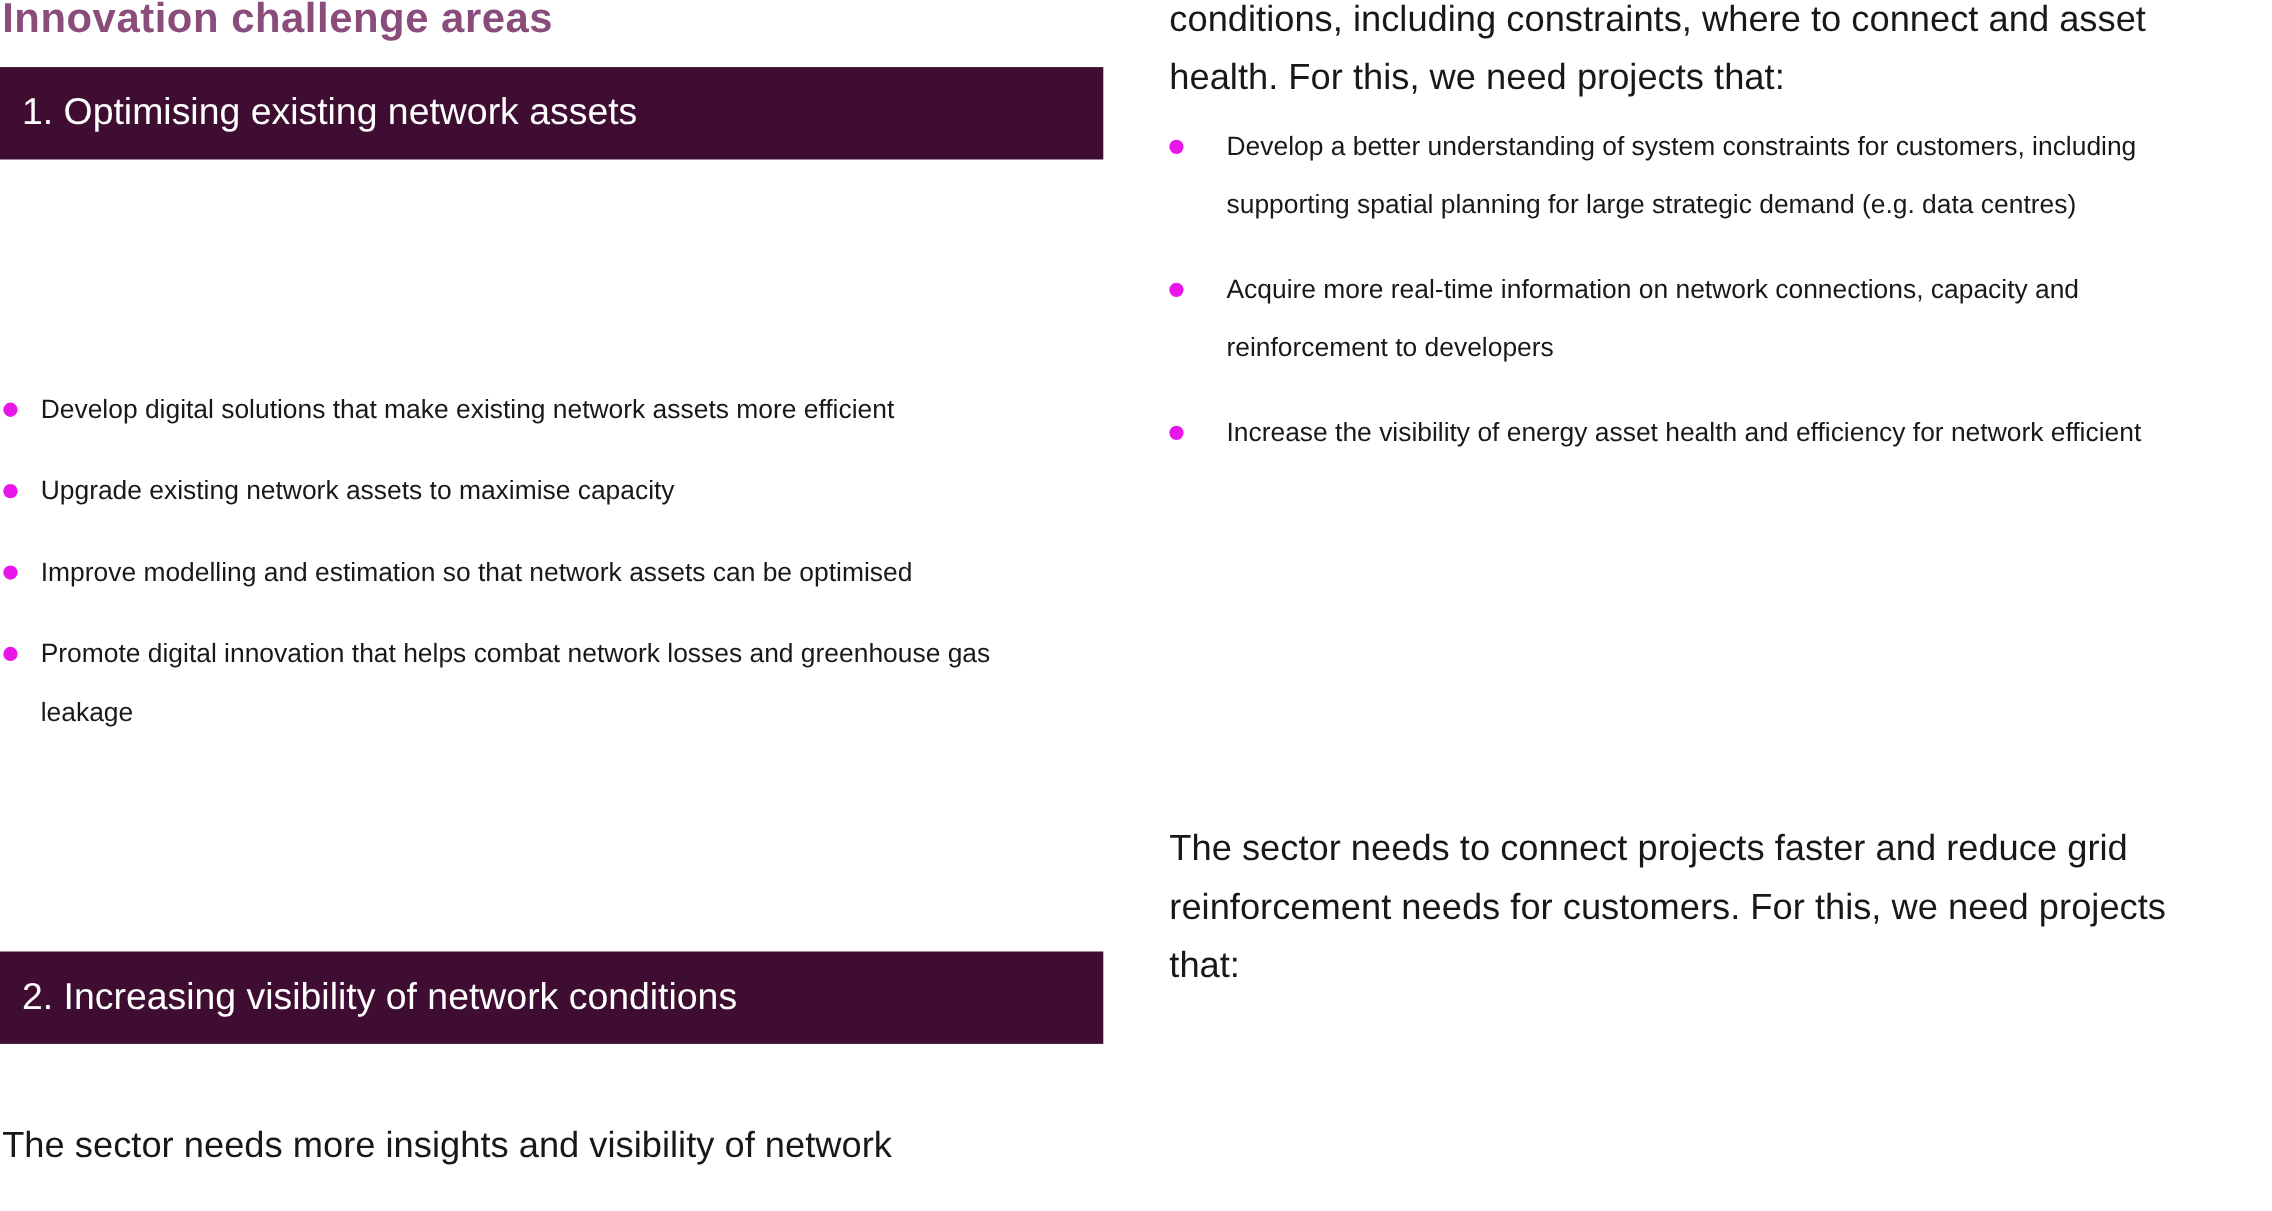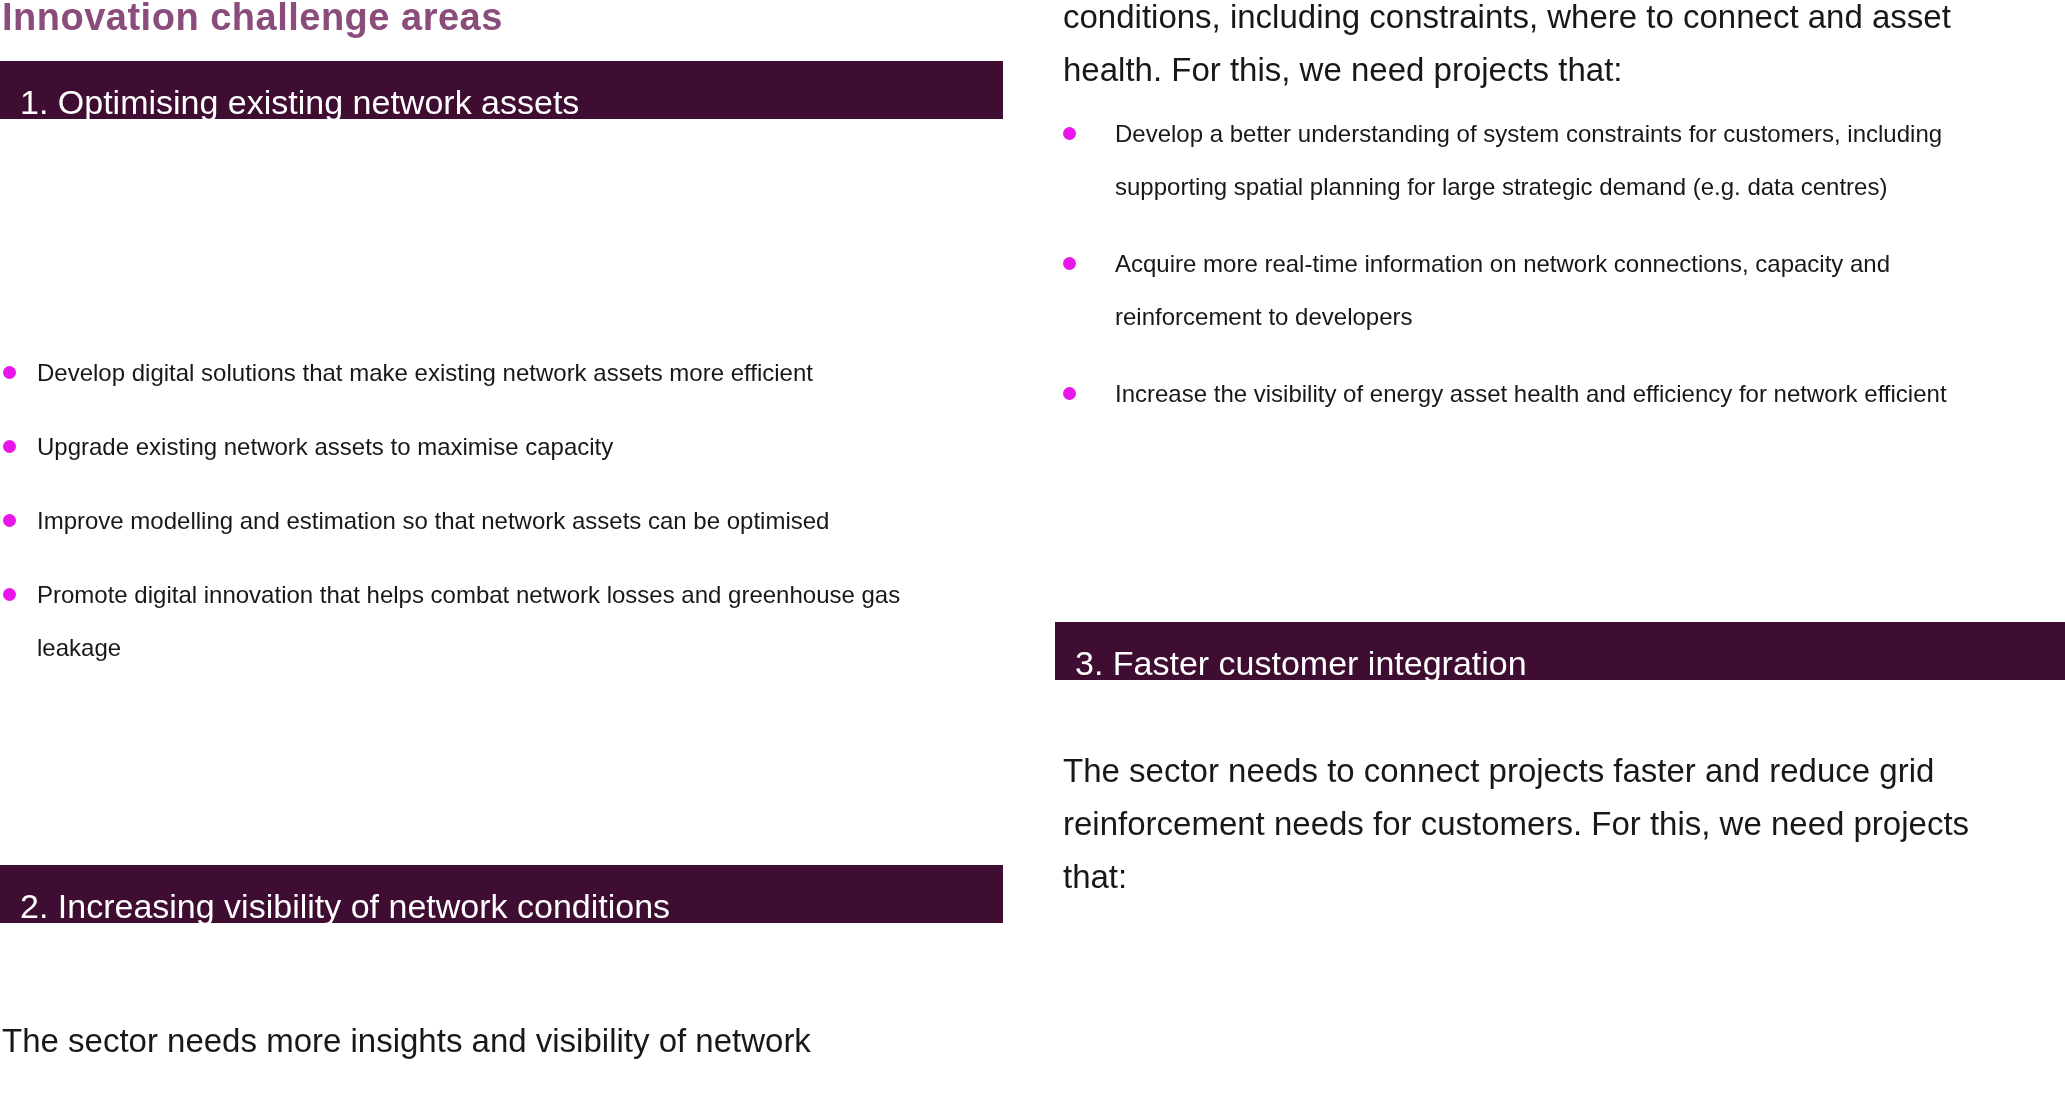--- a/index.html
+++ b/index.html
@@ -22,21 +22,21 @@
   .page-title{
     position:absolute;top:-6px;left:2px;margin:0;
     font-size:38px;line-height:46px;font-weight:bold;
     letter-spacing:0.5px;color:#8a4c7b;white-space:nowrap;
   }
 
   
   .banner{
     position:absolute;left:0;
     background:#3e0d31;color:#ffffff;
-    height:58px;line-height:82px;
+    height:84px;line-height:82px;
     font-size:34px;padding-left:20px;box-sizing:border-box;
     white-space:nowrap;overflow:hidden;
   }
   .banner-1{top:61px;width:1003px;}
   .banner-2{top:865px;width:1003px;}
   .banner-3{top:622px;width:1010px;}
 
   
   .para{
     position:absolute;margin:0;
@@ -128,22 +128,19 @@
       <li>
         <span class="dot"></span>
         <span class="mw840">Acquire more real-time information on network connections, capacity and reinforcement to developers</span>
       </li>
       <li>
         <span class="dot"></span>
         <span class="mw880">Increase the visibility of energy asset health and efficiency for network efficient</span>
       </li>
     </ul>
 
-    <div class="banner banner-3">
-      <span>3. Faster customer integration</span>
-    </div>
 
     <p class="para p-right3">The sector needs to connect projects faster and reduce grid reinforcement needs for customers. For this, we need projects that:</p>
 
 
   </div>
 
 </div>
 
 </body></html>

